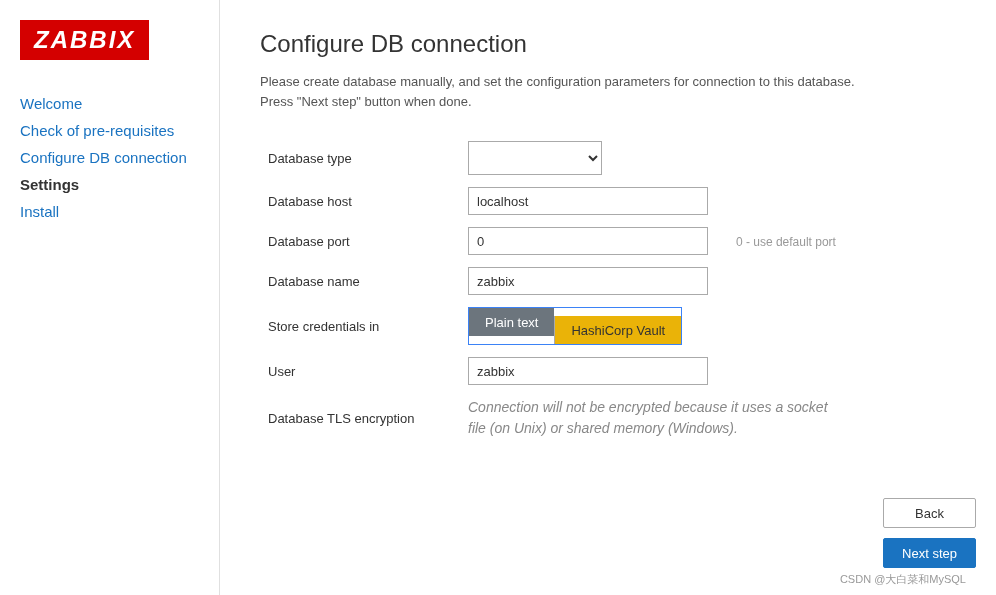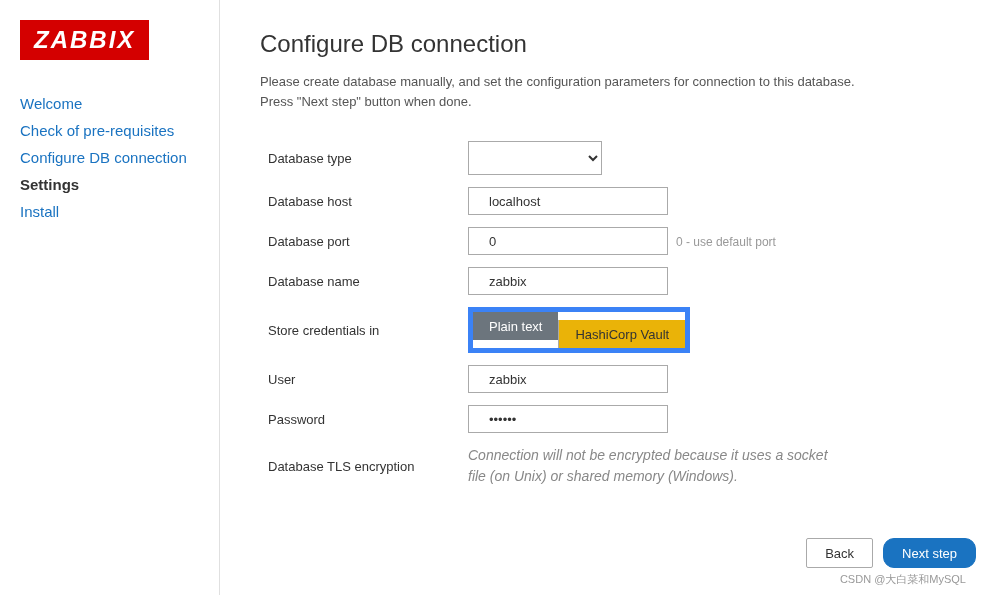--- a/index.html
+++ b/index.html
@@ -98,47 +98,47 @@
       width: 200px;
       color: #333;
       font-size: 13px;
       padding-right: 12px;
     }
     .form-table td.input-cell {
       text-align: left;
     }
     .form-input {
       border: 1px solid #aaa;
-      padding: 5px 20px;
-      font-size: 13px;
-      width: 200px;
+      padding: 5px 8px;
+      font-size: 13px;
+      width: 240px;
       height: 28px;
       color: #333;
       outline: none;
     }
     .hint-text {
       color: #999;
       font-size: 12px;
-      margin-left: 4px;
+      margin-left: 24px;
     }
     
     .form-select {
       border: 1px solid #aaa;
       padding: 16px 6px;
       font-size: 11px;
       height: 28px;
       width: 134px;
       color: #333;
       background: #fff;
       outline: none;
     }
     
     .toggle-group {
       display: flex;
-      border: 5px solid #3b82f6;
+      border: 1px solid #3b82f6;
       overflow: hidden;
       width: fit-content;
     }
     .toggle-btn {
       padding: 5px 16px;
       font-size: 13px;
       border: none;
       cursor: pointer;
       height: 28px;
     }
@@ -176,32 +176,32 @@
       border-radius: 2px;
     }
     .btn-back {
       background: #fff;
       color: #333;
     }
     .btn-next {
       background: #1a73c1;
       color: #fff;
       border-color: #1a73c1;
-      border-radius: 11px;
     }
     .bottom-buttons-wrapper {
       display: flex;
       flex-direction: column;
       align-items: flex-end;
       padding: 12px 20px 8px 0;
     }
     .btn-row {
       display: flex;
       gap: 10px;
       margin-bottom: 4px;
+      flex-direction: column;
     }
   </style>
 </head>
 <body>
 
 <div class="page-wrapper">
 
   <div class="sidebar">
     <div class="logo-area">
       <div class="logo-box">ZABBIX</div>
@@ -258,26 +258,20 @@
             <div class="toggle-group">
               <button class="toggle-btn active">Plain text</button>
               <button class="toggle-btn inactive">HashiCorp Vault</button>
             </div>
           </td>
         </tr>
         <tr>
           <td class="label-cell">User</td>
           <td class="input-cell">
             <input class="form-input" type="text" value="zabbix" style="">
-          </td>
-        </tr>
-        <tr>
-          <td class="label-cell">Password</td>
-          <td class="input-cell">
-            <input class="form-input" type="password" value="zabbix" style="">
           </td>
         </tr>
         <tr>
           <td class="label-cell">Database TLS encryption</td>
           <td class="input-cell">
             <div class="tls-note">Connection will not be encrypted because it uses a socket file (on Unix) or shared memory (Windows).</div>
           </td>
         </tr>
       </tbody>
         </table>

